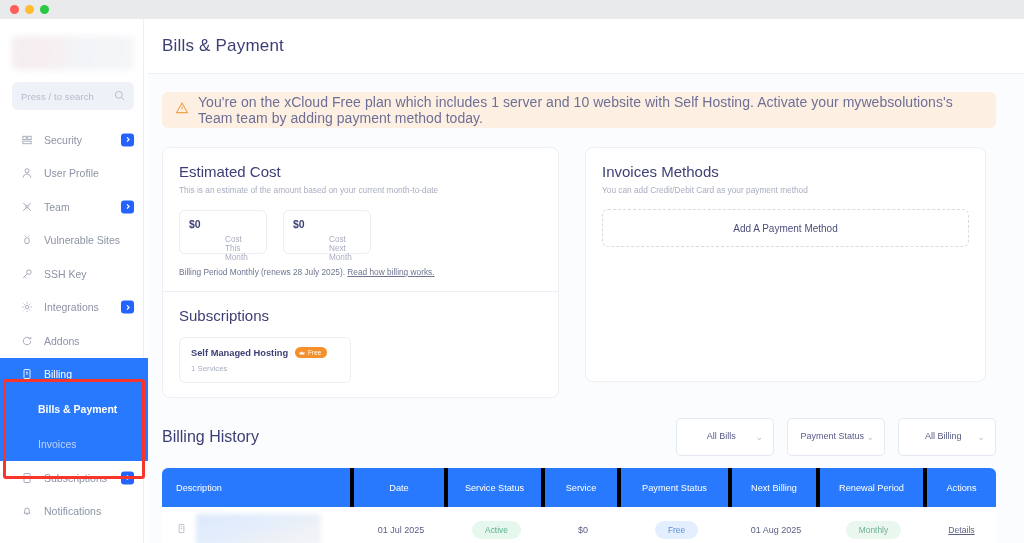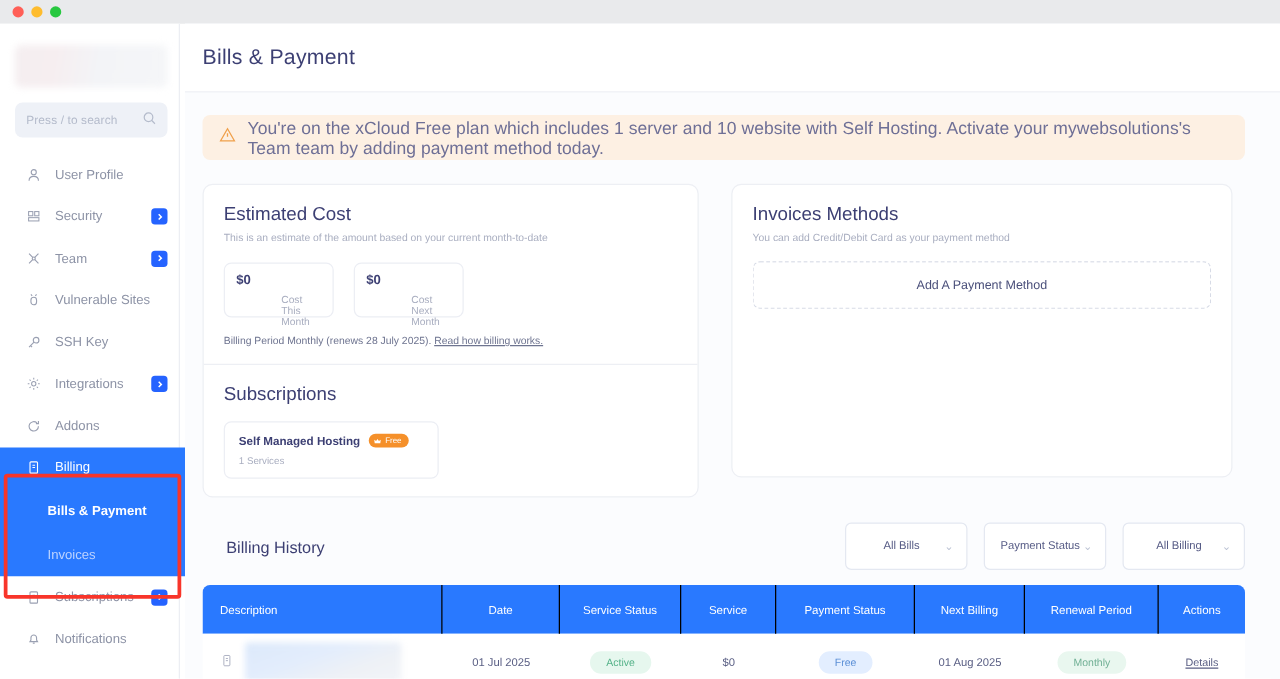--- a/index.html
+++ b/index.html
@@ -122,35 +122,35 @@
 
   .pm-card { height: 235px; }
   .add-pm {
     margin-top: 14px; height: 38px; border: 1px dashed #d7dbe6; border-radius: 6px;
     display: flex; align-items: center; justify-content: center;
     font-size: 10px; color: #4a4f7a; cursor: pointer;
   }
 
   
   .bh-row { display: flex; align-items: center; margin-top: 20px; }
-  .bh-title { font-size: 13px; color: #3c3f73; margin-left: 19px; }
+  .bh-title { font-size: 16px; color: #3c3f73; }
   .filters { margin-left: auto; display: flex; gap: 13px; }
   .filter {
     width: 98px; height: 38px; border: 1px solid #e4e8f1; border-radius: 5px;
     background: #ffffff; display: flex; align-items: center;
     padding: 0 10px; cursor: pointer;
   }
   .filter .fl { font-size: 9px; color: #565b85; flex: 1; text-align: center; line-height: 1.25; }
   .filter .fc { color: #b9c0d2; font-size: 9px; }
 
   .table { margin-top: 12px; border-radius: 6px 6px 0 0; overflow: hidden; }
   .thead { display: flex; background: #2979ff; height: 39px; }
   .thead div {
     color: #ffffff; font-size: 9.2px; display: flex; align-items: center;
-    border-right: 1px solid #000000;
+    border-right: 4px solid #000000;
   }
   .thead div:last-child { border-right: none; }
   .tr { display: flex; background: #ffffff; height: 46px; border-bottom: 1px solid #eef0f5; }
   .tr > div { display: flex; align-items: center; font-size: 9px; color: #5a5f84; }
 
   .c0 { width: 192px; padding-left: 14px; }
   .c1 { width: 94px; justify-content: center; }
   .c2 { width: 97px; justify-content: center; }
   .c3 { width: 76px; justify-content: center; }
   .c4 { width: 111px; justify-content: center; }
@@ -192,42 +192,42 @@
           <circle cx="7" cy="7" r="5"></circle>
             <line x1="10.8" y1="10.8" x2="14.5" y2="14.5"></line>
         </svg>
       </span>
     </div>
 
     <div class="nav">
 
       <div class="nav-item">
         <span class="ico">
-          <svg width="12" height="12" viewBox="0 0 16 16" fill="none" stroke="#9aa0b2" stroke-width="1.2">
-            <circle cx="8" cy="5" r="2.7"></circle>
-              <path d="M3 14c0-2.8 2.2-4.5 5-4.5s5 1.7 5 4.5"></path>
-          </svg>
-        </span>
-        <span class="lbl">User Profile</span>
-      </div>
-
-      <div class="nav-item">
-        <span class="ico">
           <svg width="12" height="12" viewBox="0 0 16 16" fill="none" stroke="#9aa0b2" stroke-width="1.1">
             <rect x="2.5" y="3" width="4.5" height="4.5"></rect>
               <rect x="9" y="3" width="4.5" height="4.5"></rect>
             <rect x="2.5" y="9.5" width="11" height="3.5"></rect>
           </svg>
         </span>
         <span class="lbl">Security</span>
         <span class="chev-badge">
           <svg width="6" height="6" viewBox="0 0 8 8" fill="none" stroke="#ffffff" stroke-width="1.6">
               <path d="M2.6 1.2L5.4 4 2.6 6.8"></path>
             </svg>
         </span>
+      </div>
+
+      <div class="nav-item">
+        <span class="ico">
+          <svg width="12" height="12" viewBox="0 0 16 16" fill="none" stroke="#9aa0b2" stroke-width="1.2">
+            <circle cx="8" cy="5" r="2.7"></circle>
+              <path d="M3 14c0-2.8 2.2-4.5 5-4.5s5 1.7 5 4.5"></path>
+          </svg>
+        </span>
+        <span class="lbl">User Profile</span>
       </div>
 
       <div class="nav-item">
         <span class="ico">
           <svg width="12" height="12" viewBox="0 0 16 16" fill="none" stroke="#9aa0b2" stroke-width="1.2">
             <path d="M3 2.5L13 13M13 2.5L3 13"></path>
               <circle cx="8" cy="7.7" r="1.6" fill="#fff"></circle>
           </svg>
         </span>
         <span class="lbl">Team</span>

